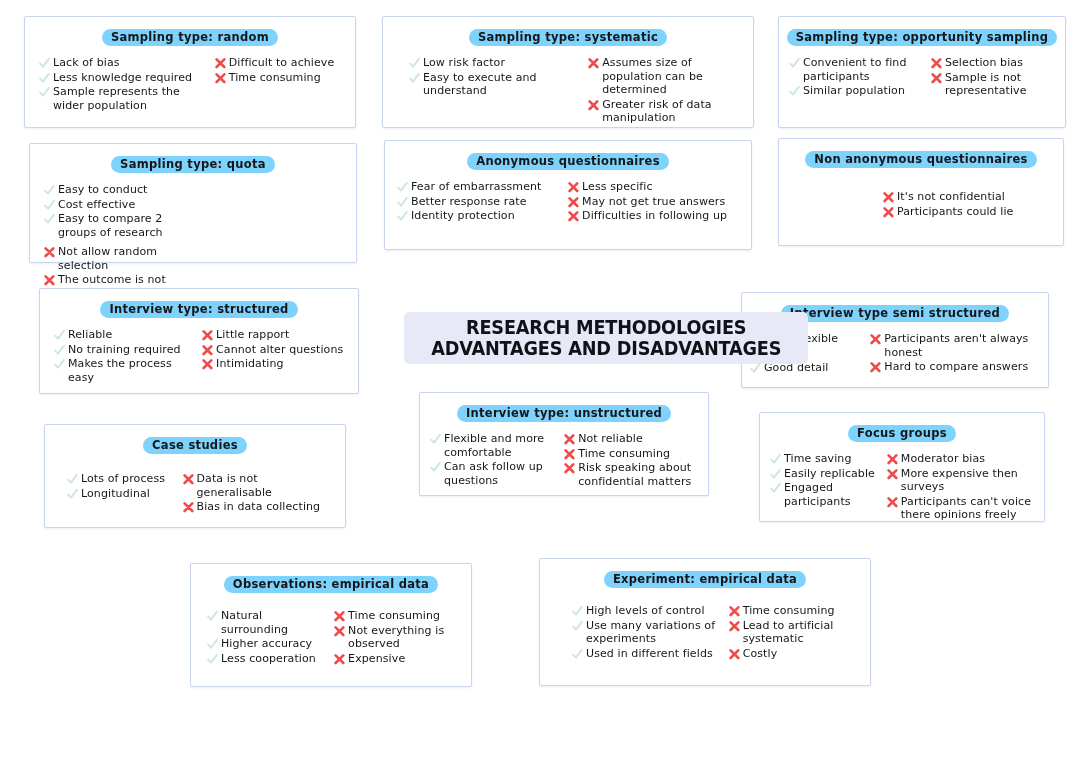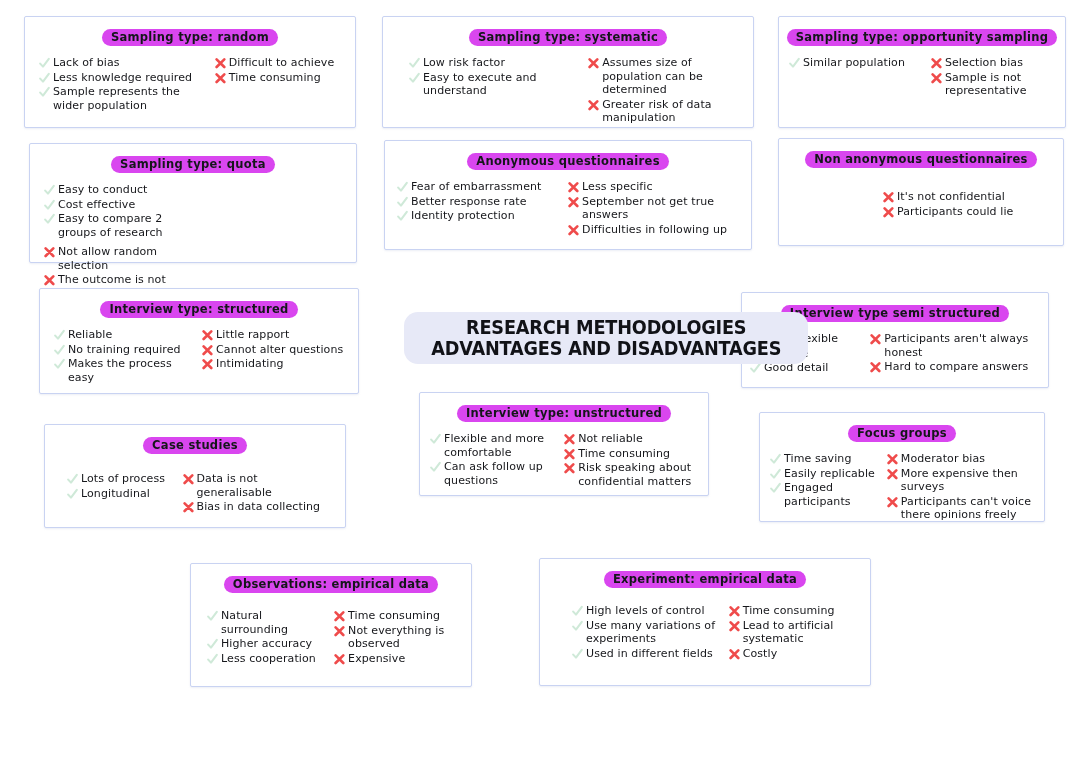--- a/index.html
+++ b/index.html
@@ -34,21 +34,21 @@
     padding-top: 9px;
     padding-bottom: 4px;
   }
   .card-title {
     display: inline-block;
     font-family: "DejaVu Sans", sans-serif;
     font-size: 11.5px;
     font-weight: 600;
     letter-spacing: 0.3px;
     color: #15161a;
-    background: #d946ef;
+    background: #7dd3fc;
     border-radius: 9px;
     padding: 2px 9px 2px 9px;
     line-height: 1.15;
   }
   .cols {
     display: flex;
     padding: 4px 10px 8px 10px;
     gap: 6px;
     align-items: flex-start;
   }
@@ -78,21 +78,21 @@
     top: 1px;
   }
   .mark svg { display: block; }
   .title-card {
     position: absolute;
     text-align: center;
   }
   .title-pill {
     display: inline-block;
     background: #e7e9f7;
-    border-radius: 14px;
+    border-radius: 5px;
     padding: 5px 14px 6px 14px;
   }
   .title-line {
     font-family: "DejaVu Sans", sans-serif;
     font-weight: bold;
     font-size: 19px;
     letter-spacing: -0.2px;
     line-height: 1.08;
     color: #111217;
     white-space: nowrap;
@@ -197,20 +197,28 @@
     <div class="card" style="left: 778px; top: 16px; width: 288px; height: 112px;">
       <div class="card-title-wrap"><span class="card-title">Sampling type: opportunity sampling</span></div>
       <div class="cols" style="padding-left: 10px; padding-top: 6px;">
         <div class="col col-pros" style="width: 138px;">
           <div class="item">
             <span class="mark">
               <svg width="11" height="13" viewBox="0 0 11 13" aria-hidden="true">
                 <path d="M1.2 6.6 L4.0 9.6 L9.8 1.9" fill="none" stroke="#cfe9d8" stroke-width="2.1" stroke-linecap="round" stroke-linejoin="round"></path>
               </svg>
             </span>
+            <span class="txt">Convenient to find participants</span>
+          </div>
+          <div class="item">
+            <span class="mark">
+              <svg width="11" height="13" viewBox="0 0 11 13" aria-hidden="true">
+                <path d="M1.2 6.6 L4.0 9.6 L9.8 1.9" fill="none" stroke="#cfe9d8" stroke-width="2.1" stroke-linecap="round" stroke-linejoin="round"></path>
+              </svg>
+            </span>
             <span class="txt">Similar population</span>
           </div>
         </div>
         <div class="col col-cons" style="width: 126px;">
           <div class="item">
             <span class="mark">
               <svg width="11" height="13" viewBox="0 0 11 13" aria-hidden="true">
                 <path d="M1.6 2.3 L9.3 10.0 M9.3 2.3 L1.6 10.0" fill="none" stroke="#ef4b4b" stroke-width="2.6" stroke-linecap="round"></path>
               </svg>
             </span>
@@ -313,21 +321,21 @@
               </svg>
             </span>
             <span class="txt">Less specific</span>
           </div>
           <div class="item">
             <span class="mark">
               <svg width="11" height="13" viewBox="0 0 11 13" aria-hidden="true">
                 <path d="M1.6 2.3 L9.3 10.0 M9.3 2.3 L1.6 10.0" fill="none" stroke="#ef4b4b" stroke-width="2.6" stroke-linecap="round"></path>
               </svg>
             </span>
-            <span class="txt">September not get true answers</span>
+            <span class="txt">May not get true answers</span>
           </div>
           <div class="item">
             <span class="mark">
               <svg width="11" height="13" viewBox="0 0 11 13" aria-hidden="true">
                 <path d="M1.6 2.3 L9.3 10.0 M9.3 2.3 L1.6 10.0" fill="none" stroke="#ef4b4b" stroke-width="2.6" stroke-linecap="round"></path>
               </svg>
             </span>
             <span class="txt">Difficulties in following up</span>
           </div>
         </div>

